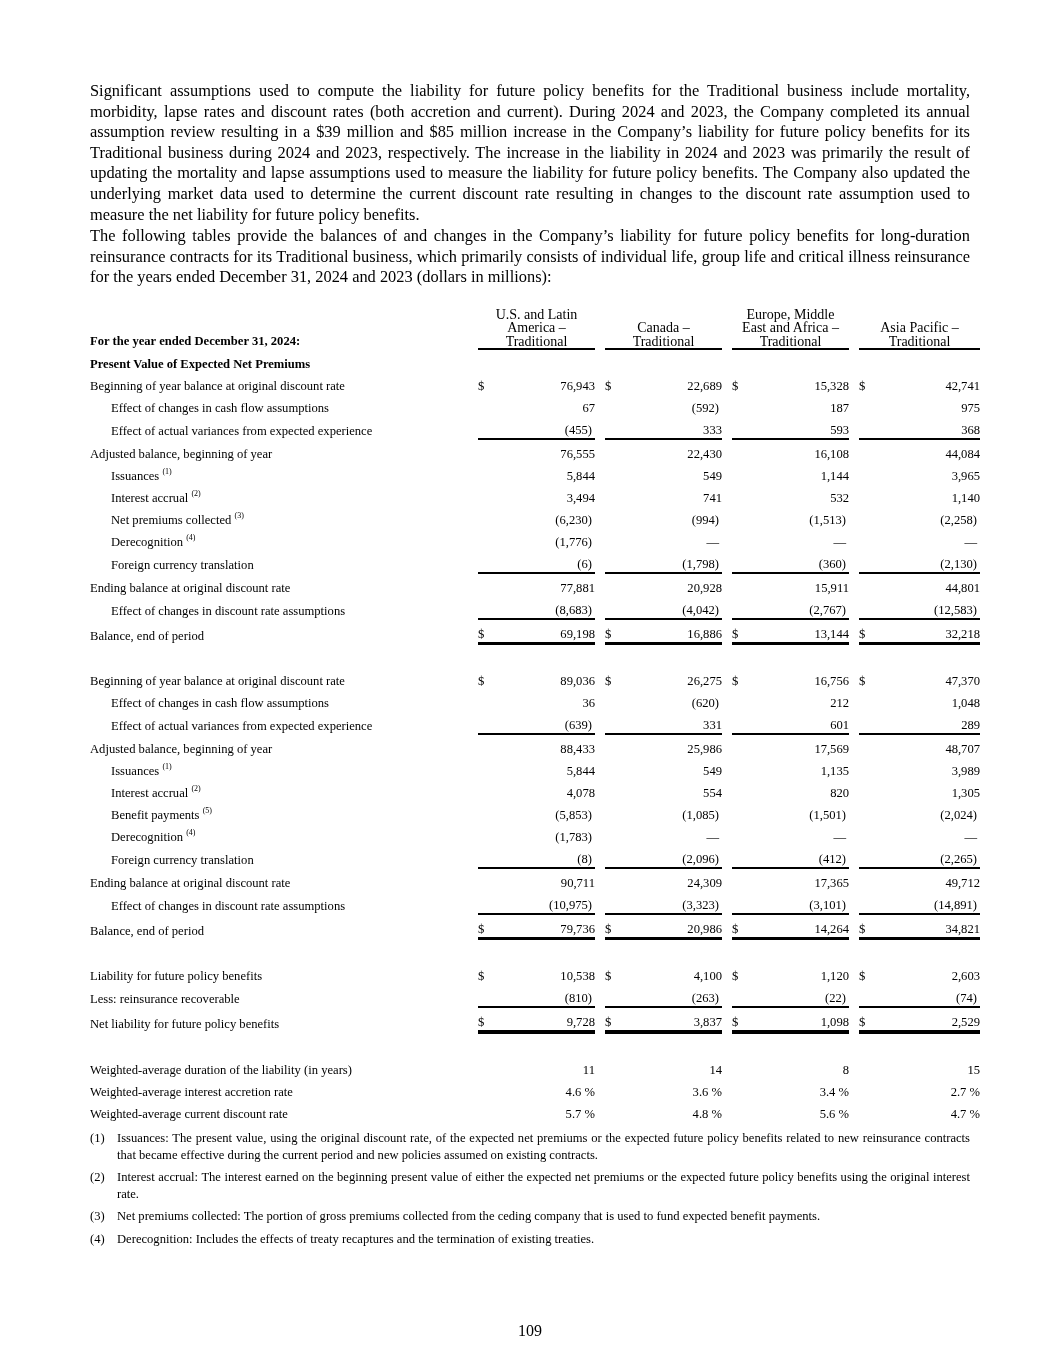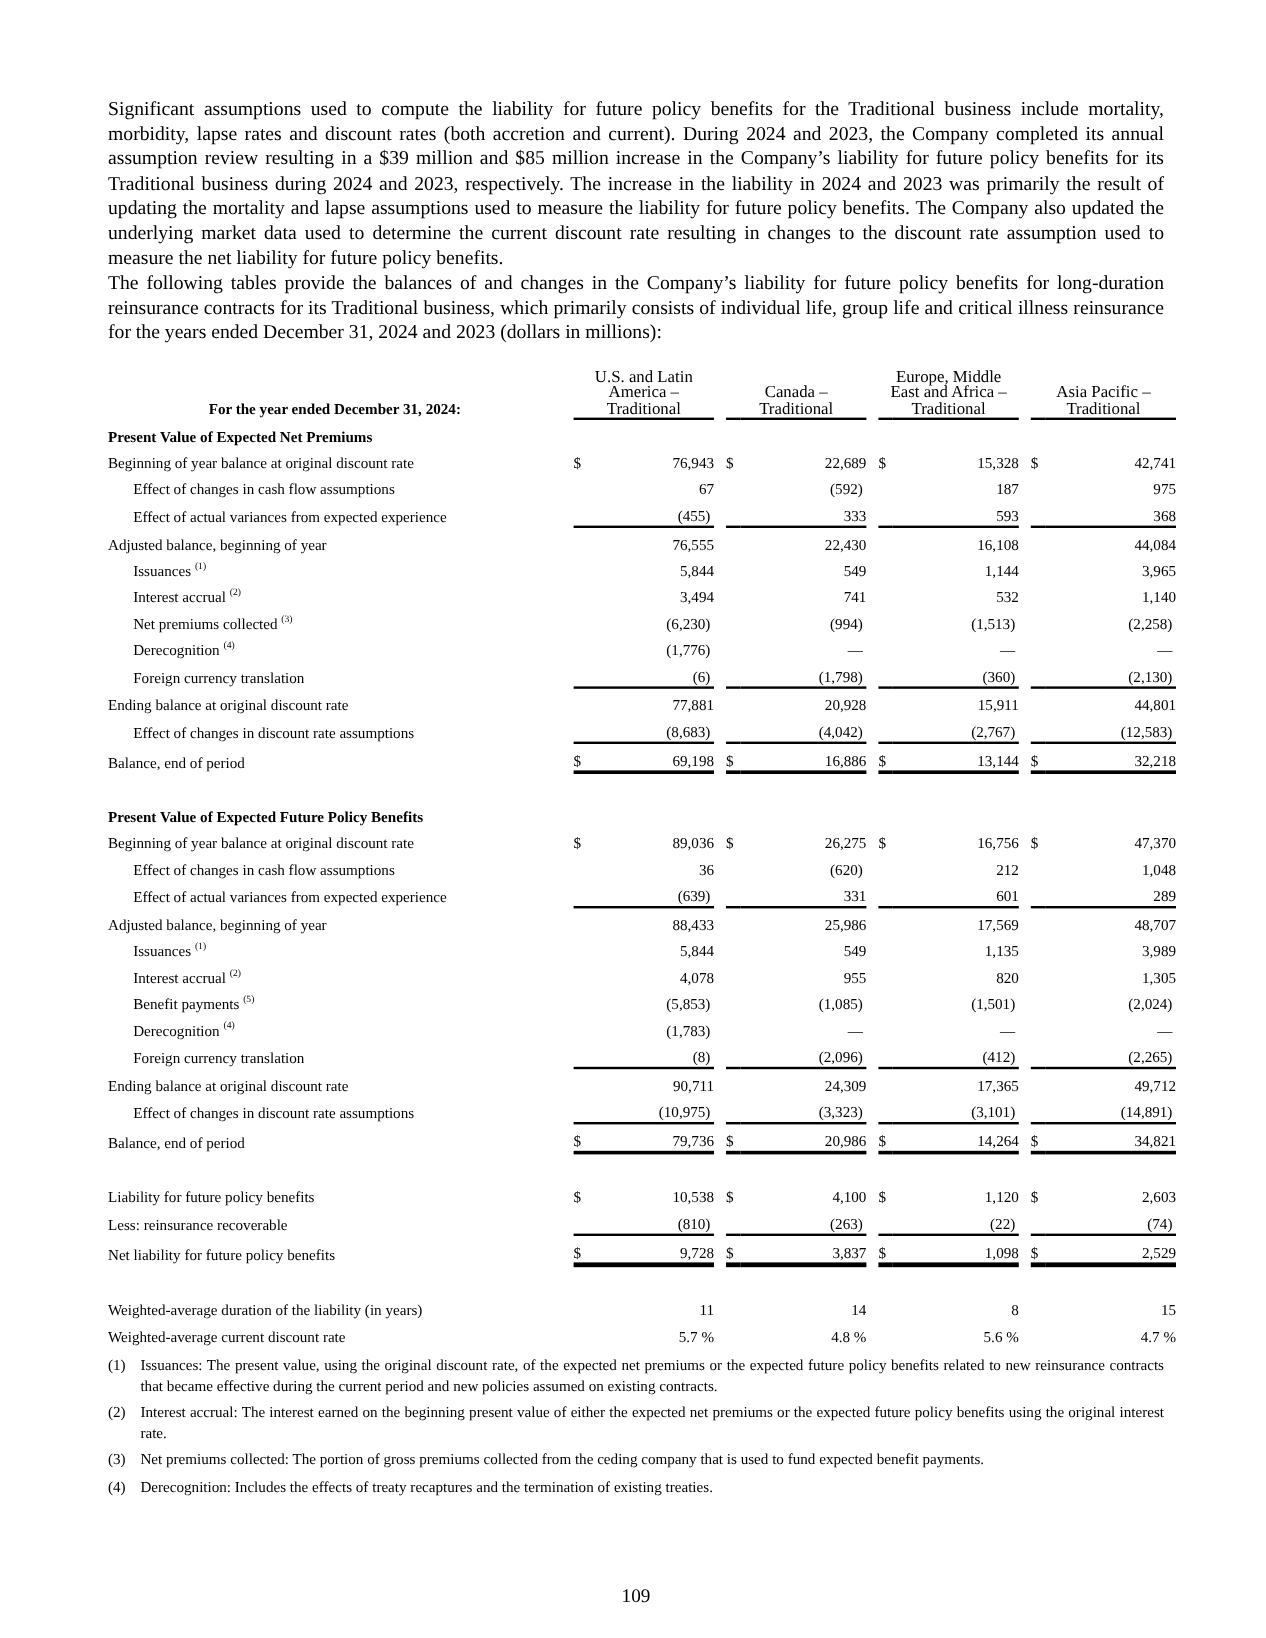--- a/index.html
+++ b/index.html
@@ -22,21 +22,21 @@
     font-size: 12.6px;
   }
   table.fin td, table.fin th { padding: 0; height: 22px; vertical-align: bottom; white-space: nowrap; }
   col.c-label { width: 378px; }
   col.c-gap { width: 10px; }
   col.c-dol { width: 12px; }
   col.c-val { width: 105px; }
   col.c-dol4 { width: 12px; }
   col.c-val4 { width: 109px; }
 
-  th.hdr-label { text-align: center; font-weight: bold; vertical-align: top; padding-top: 0; font-size: 12.6px; }
+  th.hdr-label { text-align: left; font-weight: bold; vertical-align: top; padding-top: 0; font-size: 12.6px; }
   th.colhdr {
     font-weight: normal; text-align: center; line-height: 13.5px; font-size: 14px;
     border-bottom: 2px solid #000; padding-bottom: 1px; vertical-align: bottom;
   }
   tr.hdr-row td, tr.hdr-row th { height: 45px; }
   td.section { font-weight: bold; padding-bottom: 3px; }
   td.lbl { padding-bottom: 4px; }
   td.lbl.ind { padding-left: 21px; }
   td.dol { text-align: left; padding-left: 6px; }
   td.val { text-align: right; padding-right: 8px; }
@@ -285,23 +285,20 @@
           <td></td>
           <td class="dol r">$</td>
           <td class="val r">13,144</td>
           <td></td>
           <td class="dol r">$</td>
           <td class="val r">32,218</td>
         </tr>
         <tr class="spacer">
           <td colspan="13"></td>
         </tr>
-        <tr>
-          <td class="section" colspan="13">Present Value of Expected Future Policy Benefits</td>
-        </tr>
         <tr class="">
           <td class="lbl"><span>Beginning of year balance at original discount rate</span></td>
           <td></td>
           <td class="dol r">$</td>
           <td class="val r">89,036</td>
           <td></td>
           <td class="dol r">$</td>
           <td class="val r">26,275</td>
           <td></td>
           <td class="dol r">$</td>
@@ -370,21 +367,21 @@
           <td class="dol r"></td>
           <td class="val r">3,989</td>
         </tr>
         <tr class="">
           <td class="lbl ind"><span>Interest accrual</span> <sup>(2)</sup></td>
           <td></td>
           <td class="dol r"></td>
           <td class="val r">4,078</td>
           <td></td>
           <td class="dol r"></td>
-          <td class="val r">955</td>
+          <td class="val r">554</td>
           <td></td>
           <td class="dol r"></td>
           <td class="val r">820</td>
           <td></td>
           <td class="dol r"></td>
           <td class="val r">1,305</td>
         </tr>
         <tr class="">
           <td class="lbl ind"><span>Benefit payments</span> <sup>(5)</sup></td>
           <td></td>
@@ -533,20 +530,35 @@
           <td class="val r">11</td>
           <td></td>
           <td class="dol r"></td>
           <td class="val r">14</td>
           <td></td>
           <td class="dol r"></td>
           <td class="val r">8</td>
           <td></td>
           <td class="dol r"></td>
           <td class="val r">15</td>
+        </tr>
+        <tr class="">
+          <td class="lbl"><span>Weighted-average interest accretion rate</span></td>
+          <td></td>
+          <td class="dol r"></td>
+          <td class="val r pct">4.6 %</td>
+          <td></td>
+          <td class="dol r"></td>
+          <td class="val r pct">3.6 %</td>
+          <td></td>
+          <td class="dol r"></td>
+          <td class="val r pct">3.4 %</td>
+          <td></td>
+          <td class="dol r"></td>
+          <td class="val r pct">2.7 %</td>
         </tr>
         <tr class="">
           <td class="lbl"><span>Weighted-average current discount rate</span></td>
           <td></td>
           <td class="dol r"></td>
           <td class="val r pct">5.7 %</td>
           <td></td>
           <td class="dol r"></td>
           <td class="val r pct">4.8 %</td>
           <td></td>

